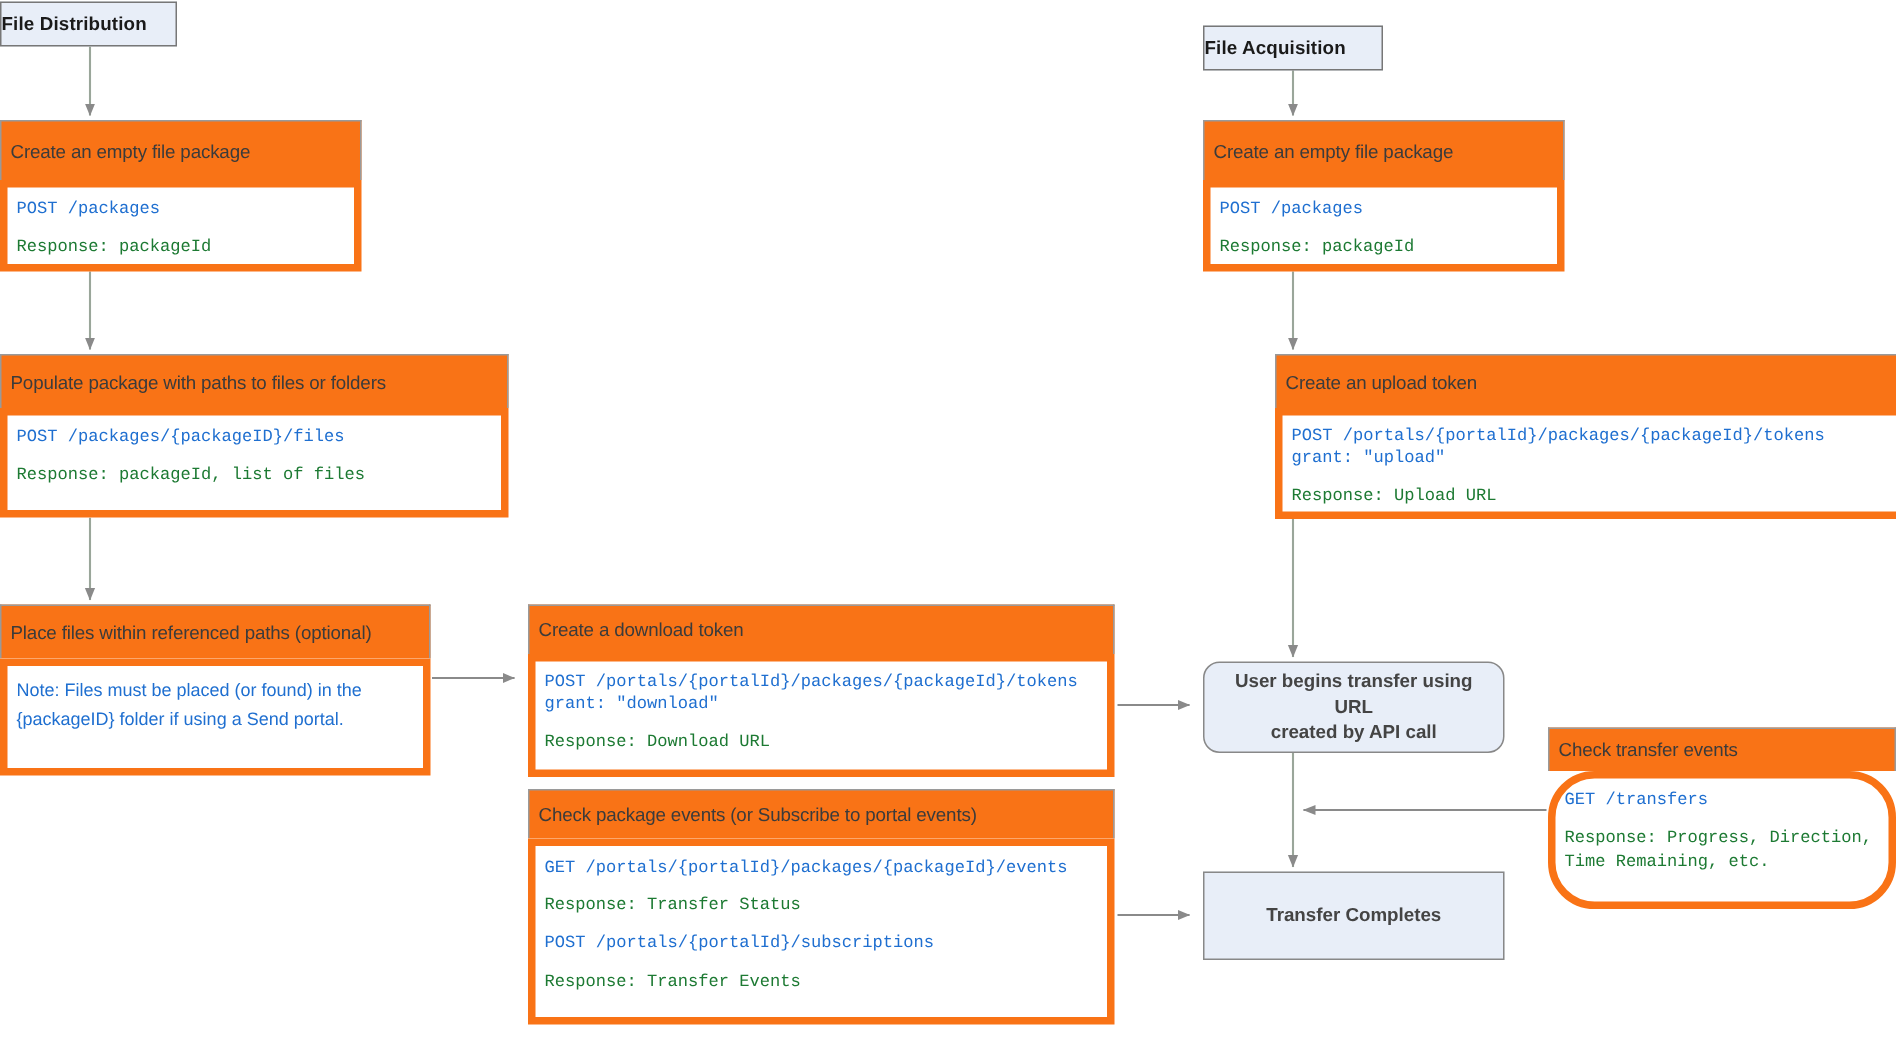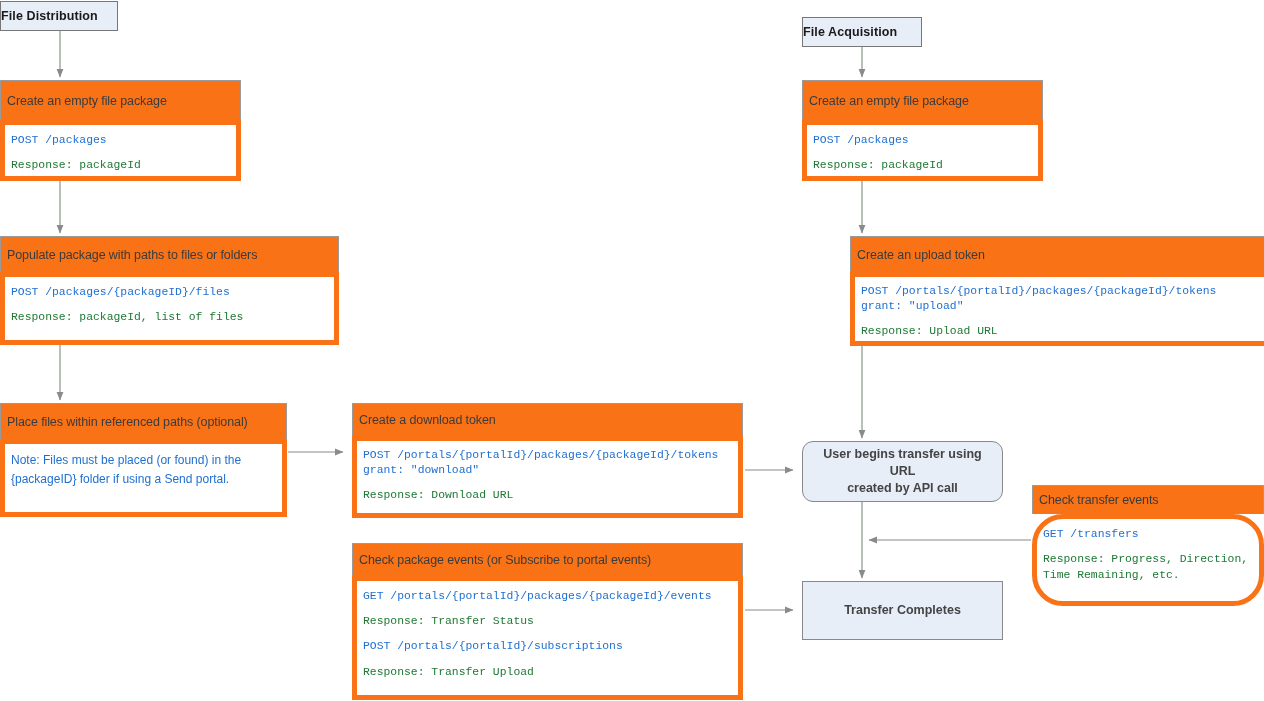--- a/index.html
+++ b/index.html
@@ -179,30 +179,30 @@
   <div class="card" style="left:352px; top:403px; width:391px;">
     <div class="card-header" style="height:33px;">Create a download token</div>
     <div class="card-body" style="height:82px;">
       <div class="code-line req tight">POST /portals/{portalId}/packages/{packageId}/tokens</div>
       <div class="code-line req tight">grant: "download"</div>
       <div class="code-line spacer"></div>
       <div class="code-line resp">Response: Download URL</div>
     </div>
   </div>
 
-  <div class="card" style="left:352px; top:543px; width:391px;">
+  <div class="card" style="left:352px; top:526px; width:391px;">
     <div class="card-header" style="height:33px;">Check package events (or Subscribe to portal events)</div>
     <div class="card-body" style="height:124px;">
       <div class="code-line req">GET /portals/{portalId}/packages/{packageId}/events</div>
       <div class="code-line spacer"></div>
       <div class="code-line resp">Response: Transfer Status</div>
       <div class="code-line spacer"></div>
       <div class="code-line req">POST /portals/{portalId}/subscriptions</div>
       <div class="code-line spacer"></div>
-      <div class="code-line resp">Response: Transfer Upload</div>
+      <div class="code-line resp">Response: Transfer Events</div>
     </div>
   </div>
 
   <div class="card" style="left:802px; top:80px; width:241px;">
     <div class="card-header" style="height:40px;">Create an empty file package</div>
     <div class="card-body" style="height:61px;">
       <div class="code-line req">POST /packages</div>
       <div class="code-line spacer"></div>
       <div class="code-line resp">Response: packageId</div>
     </div>

